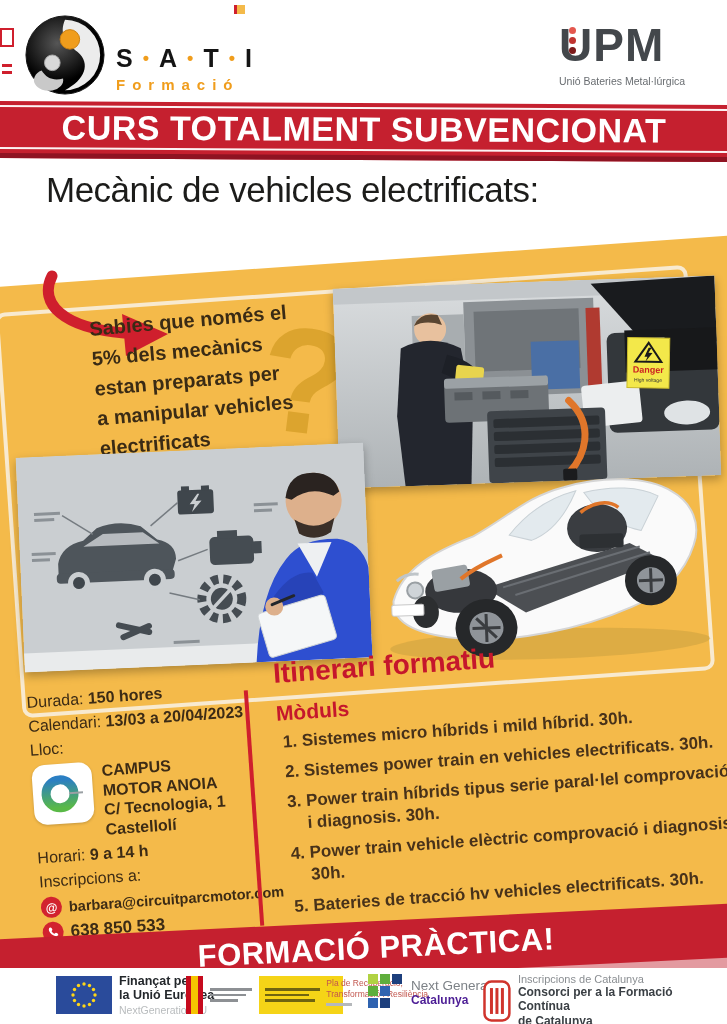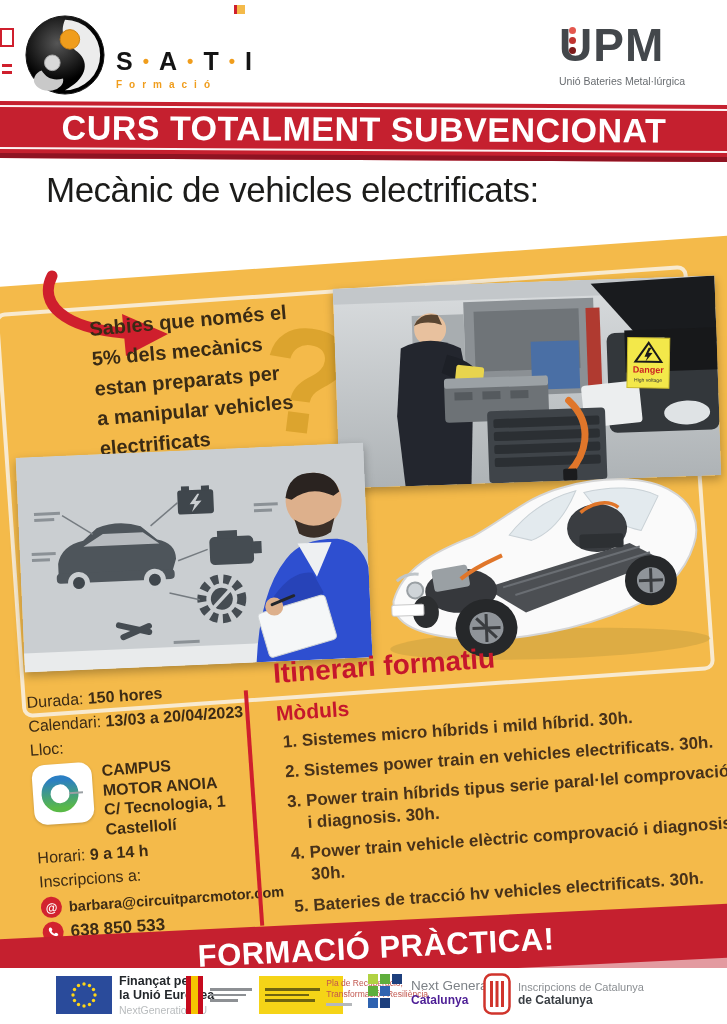--- a/index.html
+++ b/index.html
@@ -4,21 +4,21 @@
 <style>
   html,body{margin:0;padding:0;background:#fff;}
   .poster{position:relative;width:727px;height:1024px;background:#fff;overflow:hidden;
           font-family:"Liberation Sans",sans-serif;}
 
   
   .sati{position:absolute;left:24px;top:14px;display:flex;align-items:center;gap:10px;}
   .sati-text{padding-top:26px;}
   .sati-letters{font-size:25px;font-weight:bold;color:#141414;letter-spacing:3px;display:flex;align-items:center;gap:7px;}
   .sati-letters .sep{color:#f09d1c;font-size:18px;line-height:1;}
-  .sati-sub{color:#f09d1c;font-weight:bold;font-size:10px;letter-spacing:7px;margin-top:3px;}
+  .sati-sub{color:#f09d1c;font-weight:bold;font-size:15px;letter-spacing:7px;margin-top:3px;}
   .upm{position:absolute;right:18px;top:22px;width:150px;}
   .upm-acronym{font-size:46px;font-weight:bold;color:#43474b;letter-spacing:1px;line-height:1;position:relative;}
   .upm-dots{position:absolute;left:10px;top:5px;display:flex;flex-direction:column;gap:3px;}
   .upm-dots i{width:7px;height:7px;border-radius:50%;display:block;}
   .upm-sub{font-size:10.5px;color:#696d71;margin-top:7px;}
 
   
   .mark{position:absolute;}
   .mark-a{left:0;top:28px;width:10px;height:15px;background:#fff;border:2px solid #cf1f2d;}
   .mark-b{left:2px;top:64px;width:10px;height:3px;background:#cf1f2d;}
@@ -481,18 +481,19 @@
 
     <div class="lg lg-gc">
       <svg width="28" height="42" viewBox="0 0 28 42">
         <rect x="1.5" y="1.5" width="25" height="39" rx="7" fill="#fff" stroke="#d0342c" stroke-width="2.5"></rect>
         <rect x="7" y="8" width="3" height="26" fill="#d0342c"></rect>
         <rect x="12.5" y="8" width="3" height="26" fill="#d0342c"></rect>
         <rect x="18" y="8" width="3" height="26" fill="#d0342c"></rect>
       </svg>
       <div class="gc-txt">
         <div>Inscripcions de Catalunya</div>
+        <div>Consorci per a la Formació Contínua</div>
         <div>de Catalunya</div>
       </div>
     </div>
 
   </div>
 </div>
 
 </body></html>

